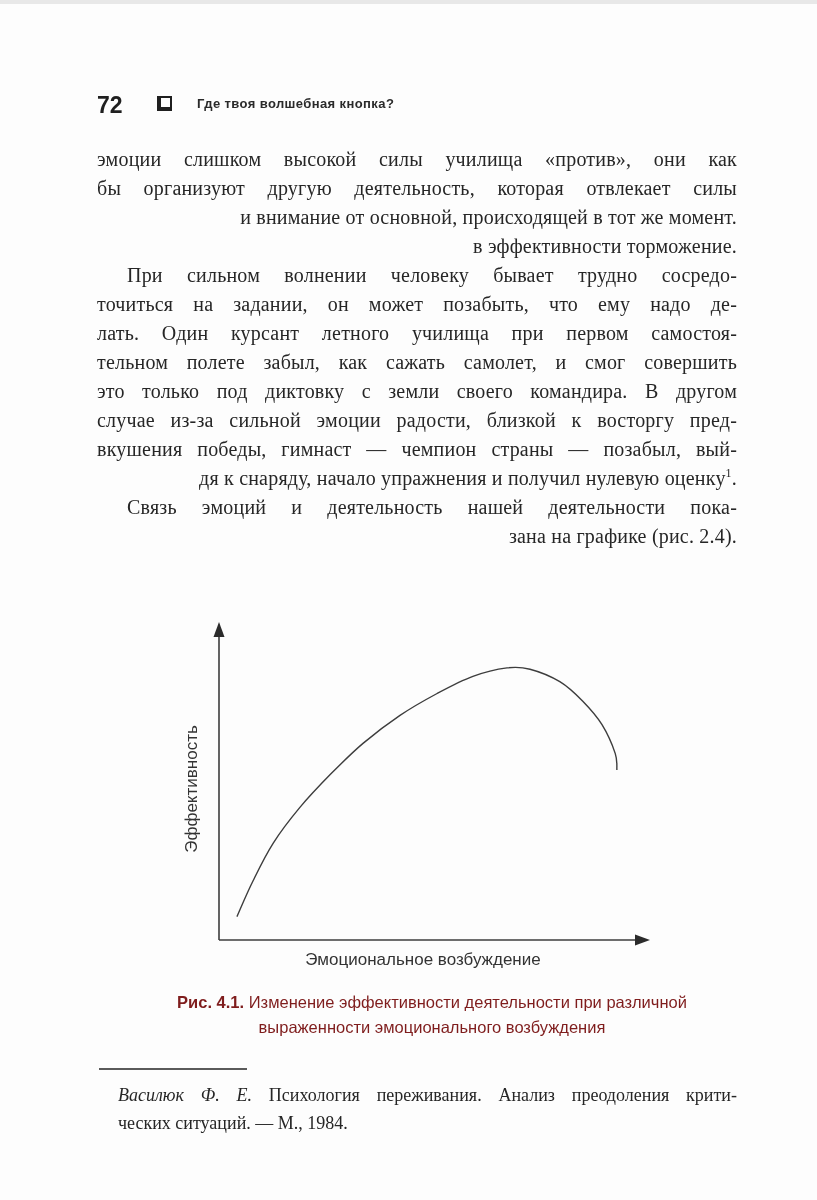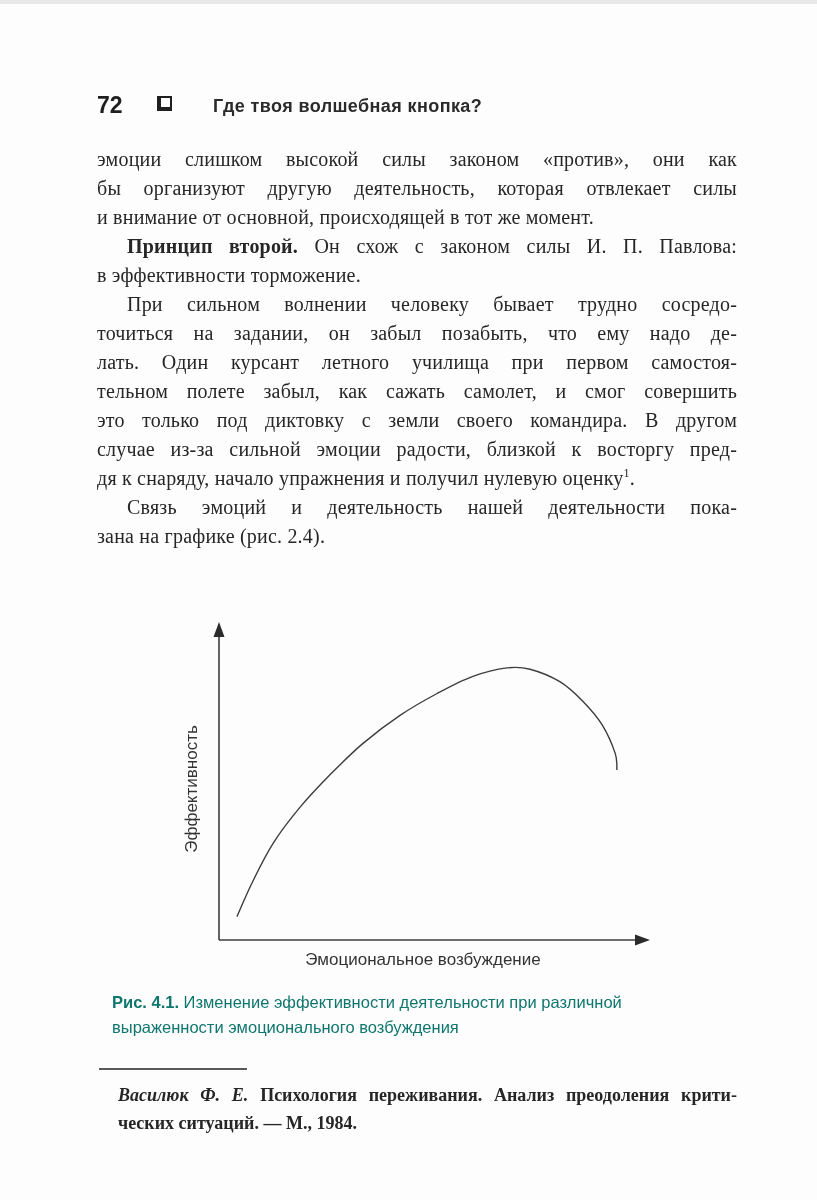--- a/index.html
+++ b/index.html
@@ -8,75 +8,75 @@
     position:relative;width:817px;height:1200px;margin:4px auto;
     background:#fdfdfd;color:#262626;overflow:hidden;
     font-family:"Liberation Serif", serif;
   }
   
   .header{position:absolute;top:88px;left:97px;height:32px;}
   .page-num{position:absolute;left:0;top:0;
     font-family:"Liberation Sans", sans-serif;font-weight:bold;font-size:23px;color:#1f1f1f;}
   .header-square{position:absolute;left:60px;top:4px;width:11px;height:11px;
     border:2px solid #1f1f1f;box-shadow:inset 2px -2px 0 0 #1f1f1f;background:#fdfdfd;}
-  .header-title{position:absolute;left:116px;top:4px;white-space:nowrap;
-    font-family:"Liberation Sans", sans-serif;font-weight:bold;font-size:18px;
+  .header-title{position:absolute;left:100px;top:4px;white-space:nowrap;
+    font-family:"Liberation Sans", sans-serif;font-weight:bold;font-size:13px;
     letter-spacing:0.4px;color:#2a2a2a;}
   
   .body-text{position:absolute;top:141px;left:97px;width:640px;}
   .line{height:29px;line-height:29px;font-size:20px;letter-spacing:0.2px;
-    overflow:hidden;white-space:nowrap;}
+    overflow:hidden;white-space:nowrap;text-align:right;}
   .line.just{white-space:normal;text-align:justify;text-align-last:justify;}
   .line.indent{text-indent:30px;}
   .line b{font-weight:bold;}
   sup.fnref{font-size:12px;vertical-align:super;line-height:0;}
   
   .chart{position:absolute;left:150px;top:612px;width:520px;height:360px;}
   .chart svg{display:block;}
   .axis{stroke:#3d3d3d;stroke-width:1.6;fill:none;}
   .curve{stroke:#3d3d3d;stroke-width:1.4;fill:none;}
   .arrow{fill:#2b2b2b;stroke:none;}
   .axis-label{font-family:"Liberation Sans", sans-serif;font-size:17px;fill:#333;}
   
-  .caption{position:absolute;top:986px;left:112px;width:640px;
-    font-family:"Liberation Sans", sans-serif;font-size:16.5px;line-height:25px;color:#0f766e;}
+  .caption{position:absolute;top:986px;left:112px;width:640px;text-align:center;
+    font-family:"Liberation Sans", sans-serif;font-size:16.5px;line-height:25px;color:#7f1d1d;}
   .caption b{font-weight:bold;}
   
   .fn-rule{position:absolute;top:1064px;left:99px;width:148px;height:2px;background:#5a5a5a;}
   .footnote{position:absolute;top:1077px;left:118px;width:619px;
     font-size:18px;line-height:28px;color:#262626;}
-  .fn-line{position:relative;height:28px;overflow:hidden;white-space:nowrap;font-weight:bold;}
+  .fn-line{position:relative;height:28px;overflow:hidden;white-space:nowrap;}
   .fn-line.just{white-space:normal;text-align:justify;text-align-last:justify;}
   .fn-author{font-style:italic;}
 </style>
 </head>
 <body>
 
 <div class="page">
 
   <div class="header">
     <span class="page-num">72</span>
     <span class="header-square"></span>
     <span class="header-title">Где твоя волшебная кнопка?</span>
   </div>
 
   <div class="body-text">
-    <div class="line just">эмоции слишком высокой силы законом «против», они как</div>
+    <div class="line just">эмоции слишком высокой силы училища «против», они как</div>
     <div class="line just">бы организуют другую деятельность, которая отвлекает силы</div>
     <div class="line">и внимание от основной, происходящей в тот же момент.</div>
 
-    <div class="line just indent"><b>Принцип второй.</b><span> Он схож с законом силы И. П. Павлова:</span></div>
     <div class="line">в эффективности торможение.</div>
 
     <div class="line just indent">При сильном волнении человеку бывает трудно сосредо-</div>
-    <div class="line just">точиться на задании, он забыл позабыть, что ему надо де-</div>
+    <div class="line just">точиться на задании, он может позабыть, что ему надо де-</div>
     <div class="line just">лать. Один курсант летного училища при первом самостоя-</div>
     <div class="line just">тельном полете забыл, как сажать самолет, и смог совершить</div>
     <div class="line just">это только под диктовку с земли своего командира. В другом</div>
     <div class="line just">случае из-за сильной эмоции радости, близкой к восторгу пред-</div>
+    <div class="line just">вкушения победы, гимнаст — чемпион страны — позабыл, вый-</div>
     <div class="line"><span>дя к снаряду, начало упражнения и получил нулевую оценку</span><sup class="fnref">1</sup><span>.</span></div>
 
     <div class="line just indent">Связь эмоций и деятельность нашей деятельности пока-</div>
     <div class="line">зана на графике (рис. 2.4).</div>
   </div>
 
   <div class="chart">
     <svg width="520" height="360" viewBox="0 0 520 360">
       <line class="axis" x1="69" y1="324" x2="69" y2="18"></line>
       <polygon class="arrow" points="69,6 63.5,21 74.5,21"></polygon>

